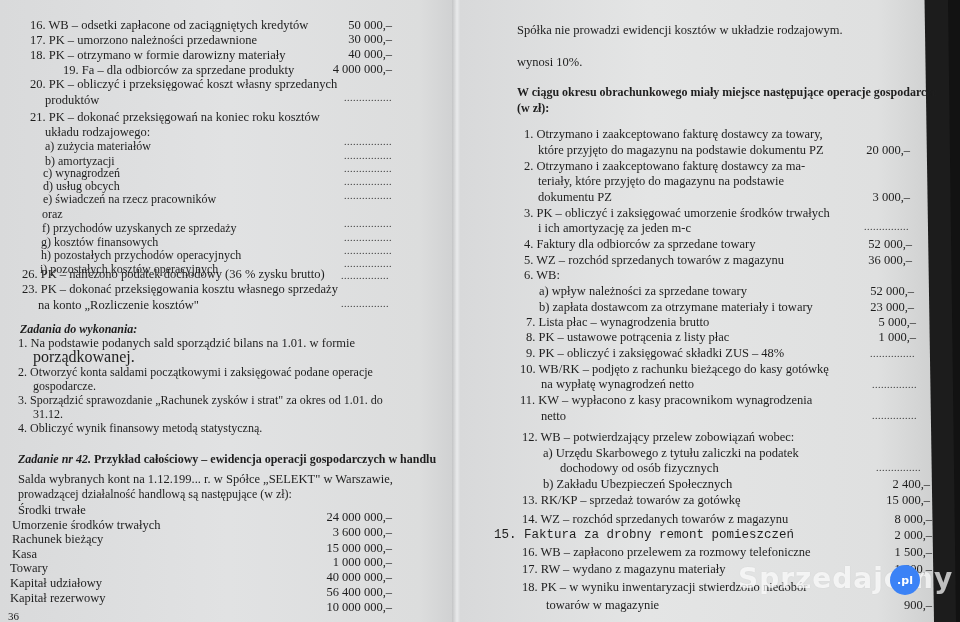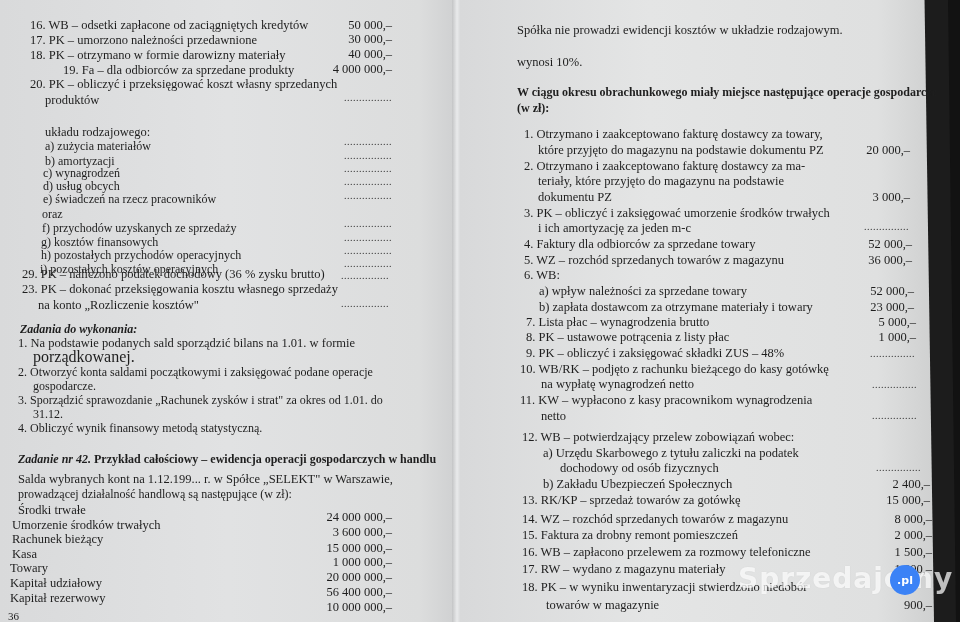--- a/index.html
+++ b/index.html
@@ -40,20 +40,21 @@
   <div class="line" style="left:30px;top:48px;"><span>18.</span> <span>PK – otrzymano w formie darowizny materiały</span></div>
   <div class="amt" style="left:290px;top:47px;width:102px;">40 000,–</div>
 
   <div class="line" style="left:30px;top:63px;margin-left:33px;"><span>19.</span> <span>Fa – dla odbiorców za sprzedane produkty</span></div>
   <div class="amt" style="left:290px;top:62px;width:102px;">4 000 000,–</div>
 
   <div class="line" style="left:30px;top:77px;"><span>20.</span> <span>PK – obliczyć i przeksięgować koszt własny sprzedanych</span></div>
   <div class="line" style="left:45px;top:93px;">produktów</div>
   <div class="dots" style="left:344px;top:92px;">................</div>
 
+  <div class="line" style="left:30px;top:110px;"><span>21.</span> <span>PK – dokonać przeksięgowań na koniec roku kosztów</span></div>
   <div class="line" style="left:45px;top:125px;">układu rodzajowego:</div>
 
   <div class="line" style="left:45px;top:139px;font-size:12px;">a) zużycia materiałów</div>
   <div class="dots" style="left:344px;top:136px;">................</div>
   <div class="line" style="left:45px;top:154px;font-size:12px;">b) amortyzacji</div>
   <div class="dots" style="left:344px;top:150px;">................</div>
   <div class="line" style="left:43px;top:166px;font-size:12px;">c) wynagrodzeń</div>
   <div class="dots" style="left:344px;top:163px;">................</div>
   <div class="line" style="left:43px;top:179px;font-size:12px;">d) usług obcych</div>
   <div class="dots" style="left:344px;top:176px;">................</div>
@@ -62,21 +63,21 @@
   <div class="line" style="left:42px;top:207px;font-size:12px;">oraz</div>
   <div class="line" style="left:42px;top:221px;font-size:12px;">f) przychodów uzyskanych ze sprzedaży</div>
   <div class="dots" style="left:344px;top:218px;">................</div>
   <div class="line" style="left:41px;top:235px;font-size:12px;">g) kosztów finansowych</div>
   <div class="dots" style="left:344px;top:232px;">................</div>
   <div class="line" style="left:41px;top:248px;font-size:12px;">h) pozostałych przychodów operacyjnych</div>
   <div class="dots" style="left:344px;top:245px;">................</div>
   <div class="line" style="left:40px;top:262px;font-size:12px;">i) pozostałych kosztów operacyjnych</div>
   <div class="dots" style="left:344px;top:258px;">................</div>
 
-  <div class="line" style="left:22px;top:266px;font-size:12.5px;top:267px;"><span>29.</span> <span>PK – naliczono podatek dochodowy (36 % zysku brutto)</span></div>
+  <div class="line" style="left:22px;top:266px;font-size:12.5px;top:267px;"><span>26.</span> <span>PK – naliczono podatek dochodowy (36 % zysku brutto)</span></div>
   <div class="dots" style="left:341px;top:270px;">................</div>
 
   <div class="line" style="left:22px;top:282px;"><span>23.</span> <span>PK – dokonać przeksięgowania kosztu własnego sprzedaży</span></div>
   <div class="line" style="left:38px;top:298px;">na konto „Rozliczenie kosztów"</div>
   <div class="dots" style="left:341px;top:298px;">................</div>
 
   <div class="line it bold" style="left:20px;top:322px;font-size:12px;">Zadania do wykonania:</div>
 
   <div class="line" style="left:18px;top:336px;width:370px;"><span>1.</span> <span>Na podstawie podanych sald sporządzić bilans na 1.01. w formie</span></div>
   <div class="line" style="left:33px;top:350px;font-size:16px;">porządkowanej.</div>
@@ -95,21 +96,21 @@
 
   <div class="line" style="left:18px;top:503px;">Środki trwałe</div>
   <div class="amt" style="left:290px;top:510px;width:102px;">24 000 000,–</div>
   <div class="line" style="left:12px;top:518px;">Umorzenie środków trwałych</div>
   <div class="amt" style="left:290px;top:525px;width:102px;">3 600 000,–</div>
   <div class="line" style="left:12px;top:532px;">Rachunek bieżący</div>
   <div class="amt" style="left:290px;top:541px;width:102px;">15 000 000,–</div>
   <div class="line" style="left:12px;top:547px;">Kasa</div>
   <div class="amt" style="left:290px;top:555px;width:102px;">1 000 000,–</div>
   <div class="line" style="left:10px;top:561px;">Towary</div>
-  <div class="amt" style="left:290px;top:570px;width:102px;">20 000 000,–</div>
+  <div class="amt" style="left:290px;top:570px;width:102px;">40 000 000,–</div>
   <div class="line" style="left:10px;top:576px;">Kapitał udziałowy</div>
   <div class="amt" style="left:290px;top:585px;width:102px;">56 400 000,–</div>
   <div class="line" style="left:10px;top:591px;">Kapitał rezerwowy</div>
   <div class="amt" style="left:290px;top:600px;width:102px;">10 000 000,–</div>
 
   <div class="pagenum">36</div>
 
   <div class="line" style="left:517px;top:23px;font-size:12.5px;">Spółka nie prowadzi ewidencji kosztów w układzie rodzajowym.</div>
   <div class="line" style="left:517px;top:55px;font-size:12.5px;">wynosi 10%.</div>
 
@@ -164,21 +165,21 @@
   <div class="dots" style="left:876px;top:462px;">...............</div>
   <div class="line" style="left:543px;top:477px;">b) Zakładu Ubezpieczeń Społecznych</div>
   <div class="amt" style="left:840px;top:477px;width:90px;">2 400,–</div>
 
   <div class="line" style="left:522px;top:493px;"><span>13.</span> <span>RK/KP – sprzedaż towarów za gotówkę</span></div>
   <div class="amt" style="left:840px;top:493px;width:90px;">15 000,–</div>
 
   <div class="line" style="left:522px;top:512px;"><span>14.</span> <span>WZ – rozchód sprzedanych towarów z magazynu</span></div>
   <div class="amt" style="left:842px;top:512px;width:90px;">8 000,–</div>
 
-  <div class="line" style="left:522px;top:528px;"><span>15.</span> <span>Faktura za drobny remont pomieszczeń</span></div>
+  <div class="line" style="left:494px;top:528px;font-family:Liberation Mono, monospace;"><span>15.</span> <span>Faktura za drobny remont pomieszczeń</span></div>
   <div class="amt" style="left:842px;top:528px;width:90px;">2 000,–</div>
 
   <div class="line" style="left:522px;top:545px;"><span>16.</span> <span>WB – zapłacono przelewem za rozmowy telefoniczne</span></div>
   <div class="amt" style="left:842px;top:545px;width:90px;">1 500,–</div>
 
   <div class="line" style="left:522px;top:562px;"><span>17.</span> <span>RW – wydano z magazynu materiały</span></div>
   <div class="amt" style="left:842px;top:562px;width:90px;">1 000,–</div>
 
   <div class="line" style="left:522px;top:580px;"><span>18.</span> <span>PK – w wyniku inwentaryzacji stwierdzono niedobór</span></div>
   <div class="line" style="left:546px;top:598px;">towarów w magazynie</div>

